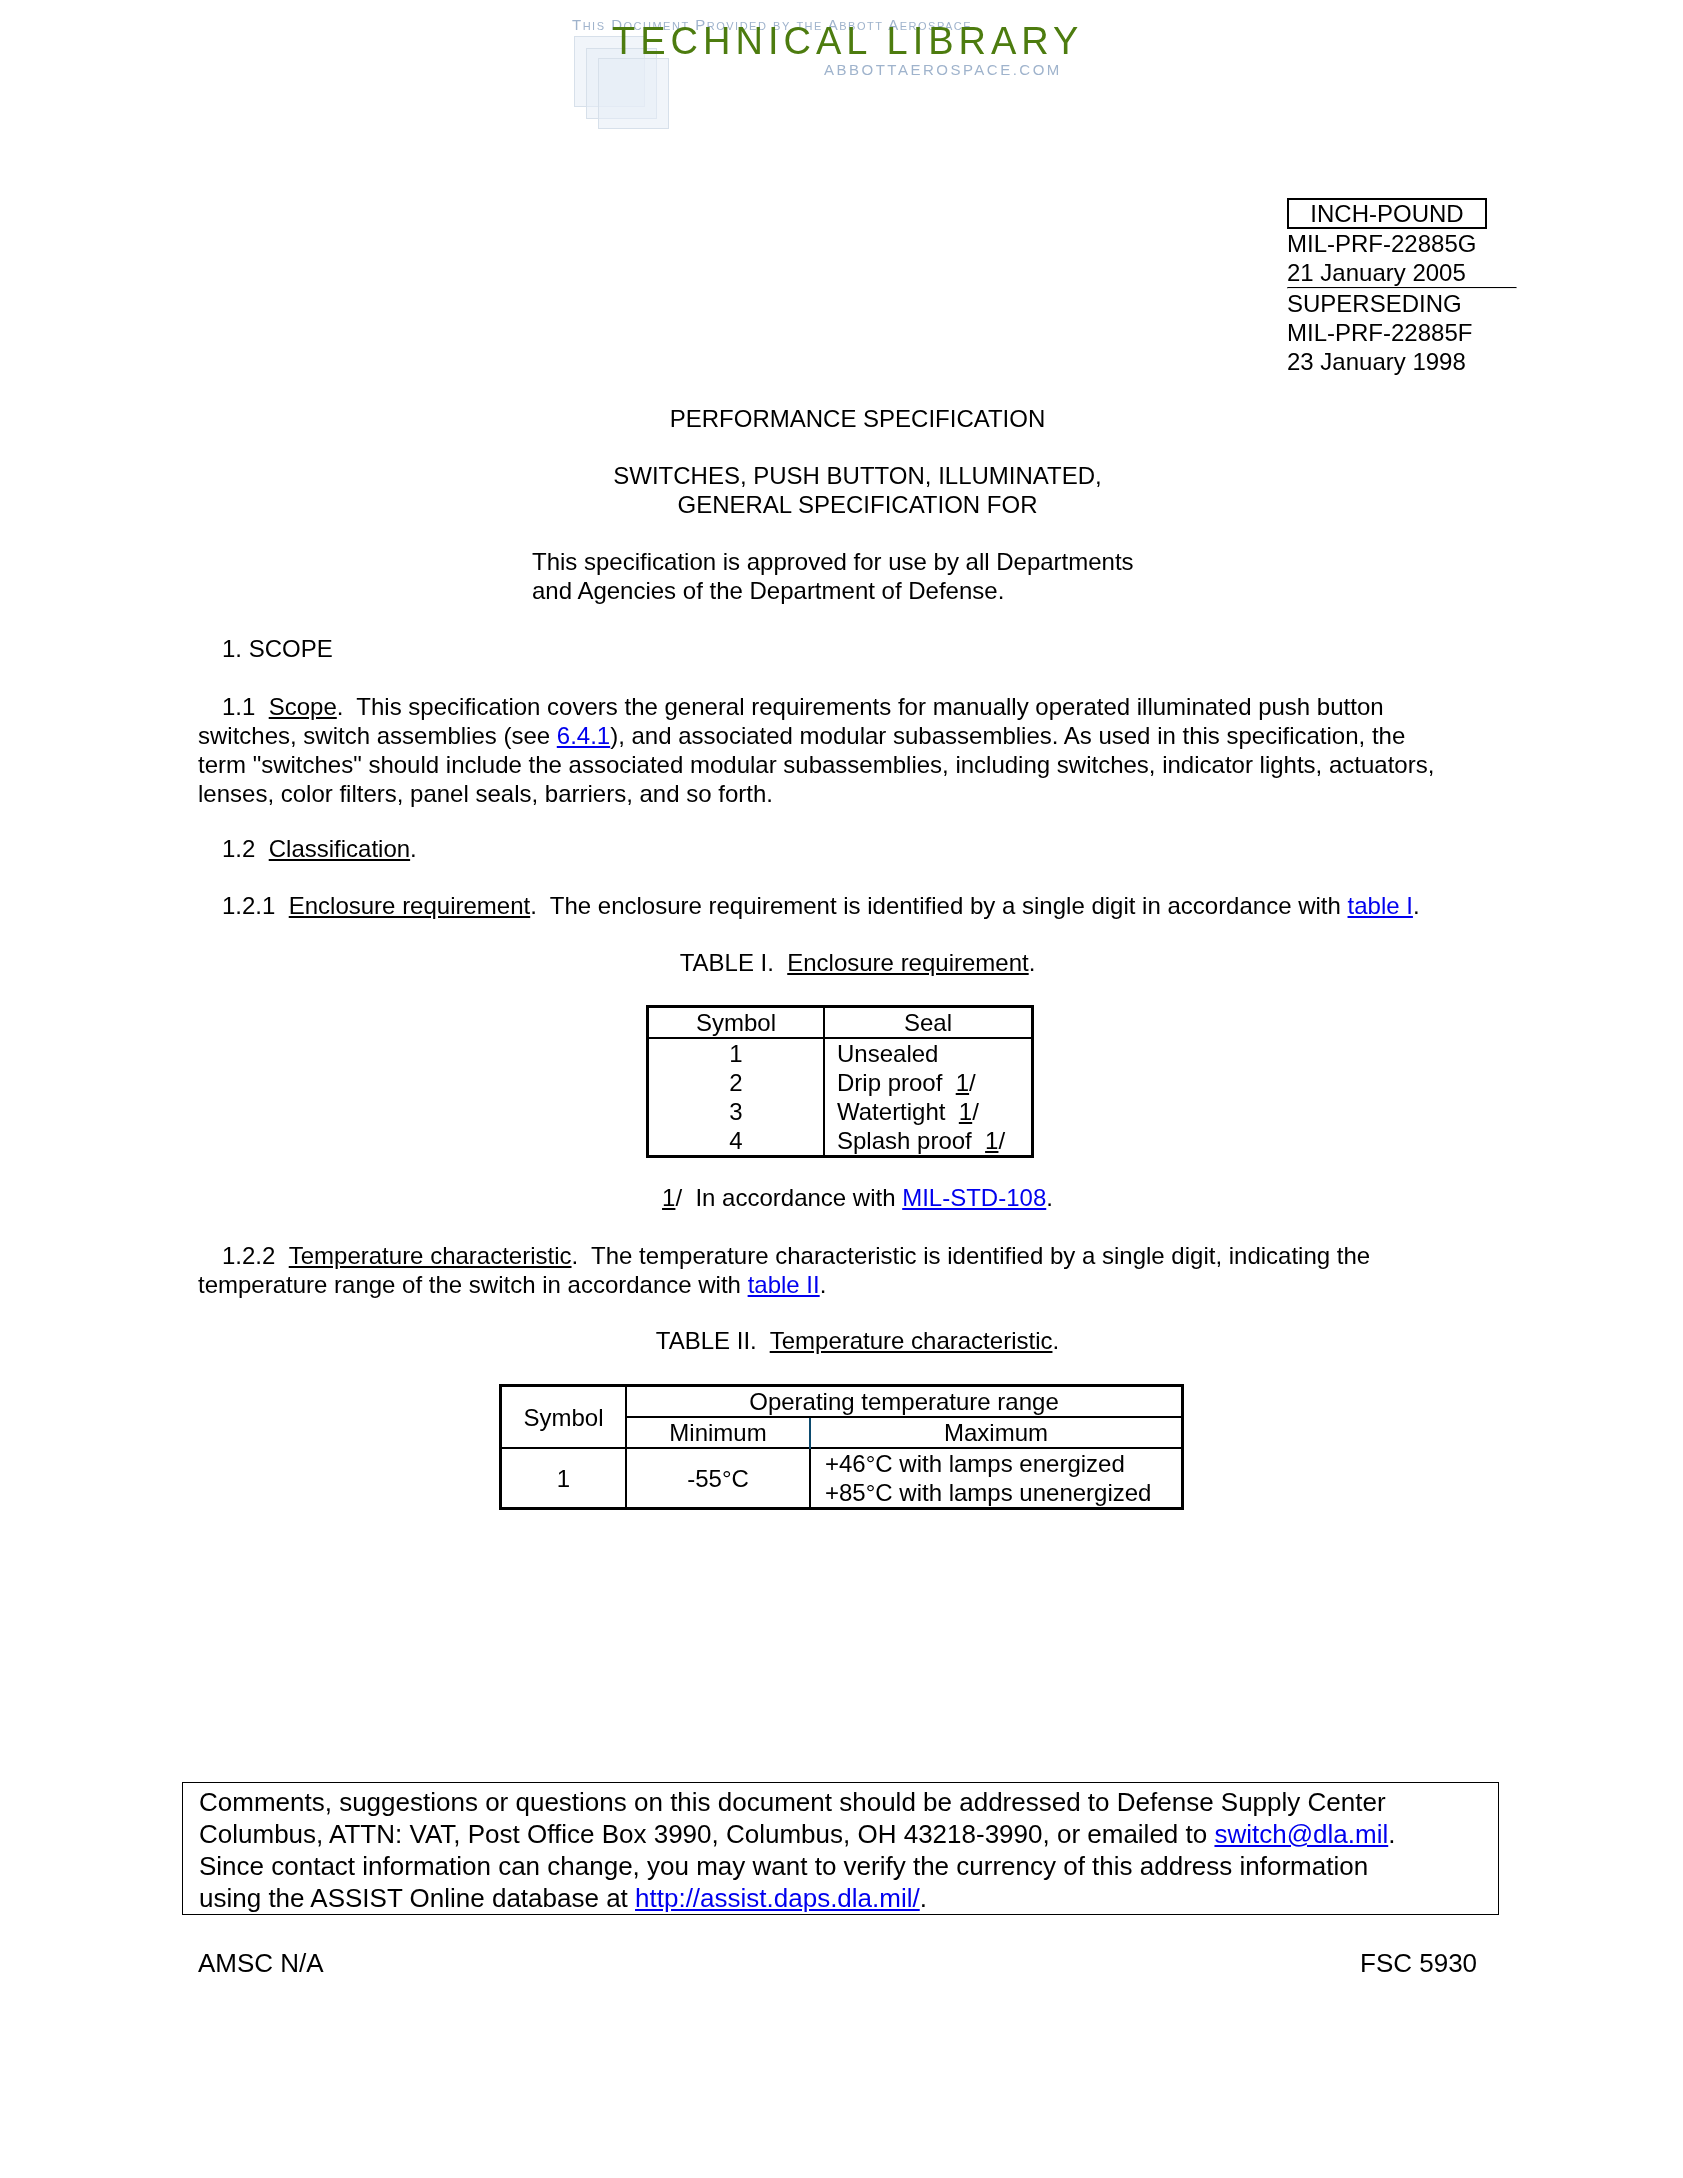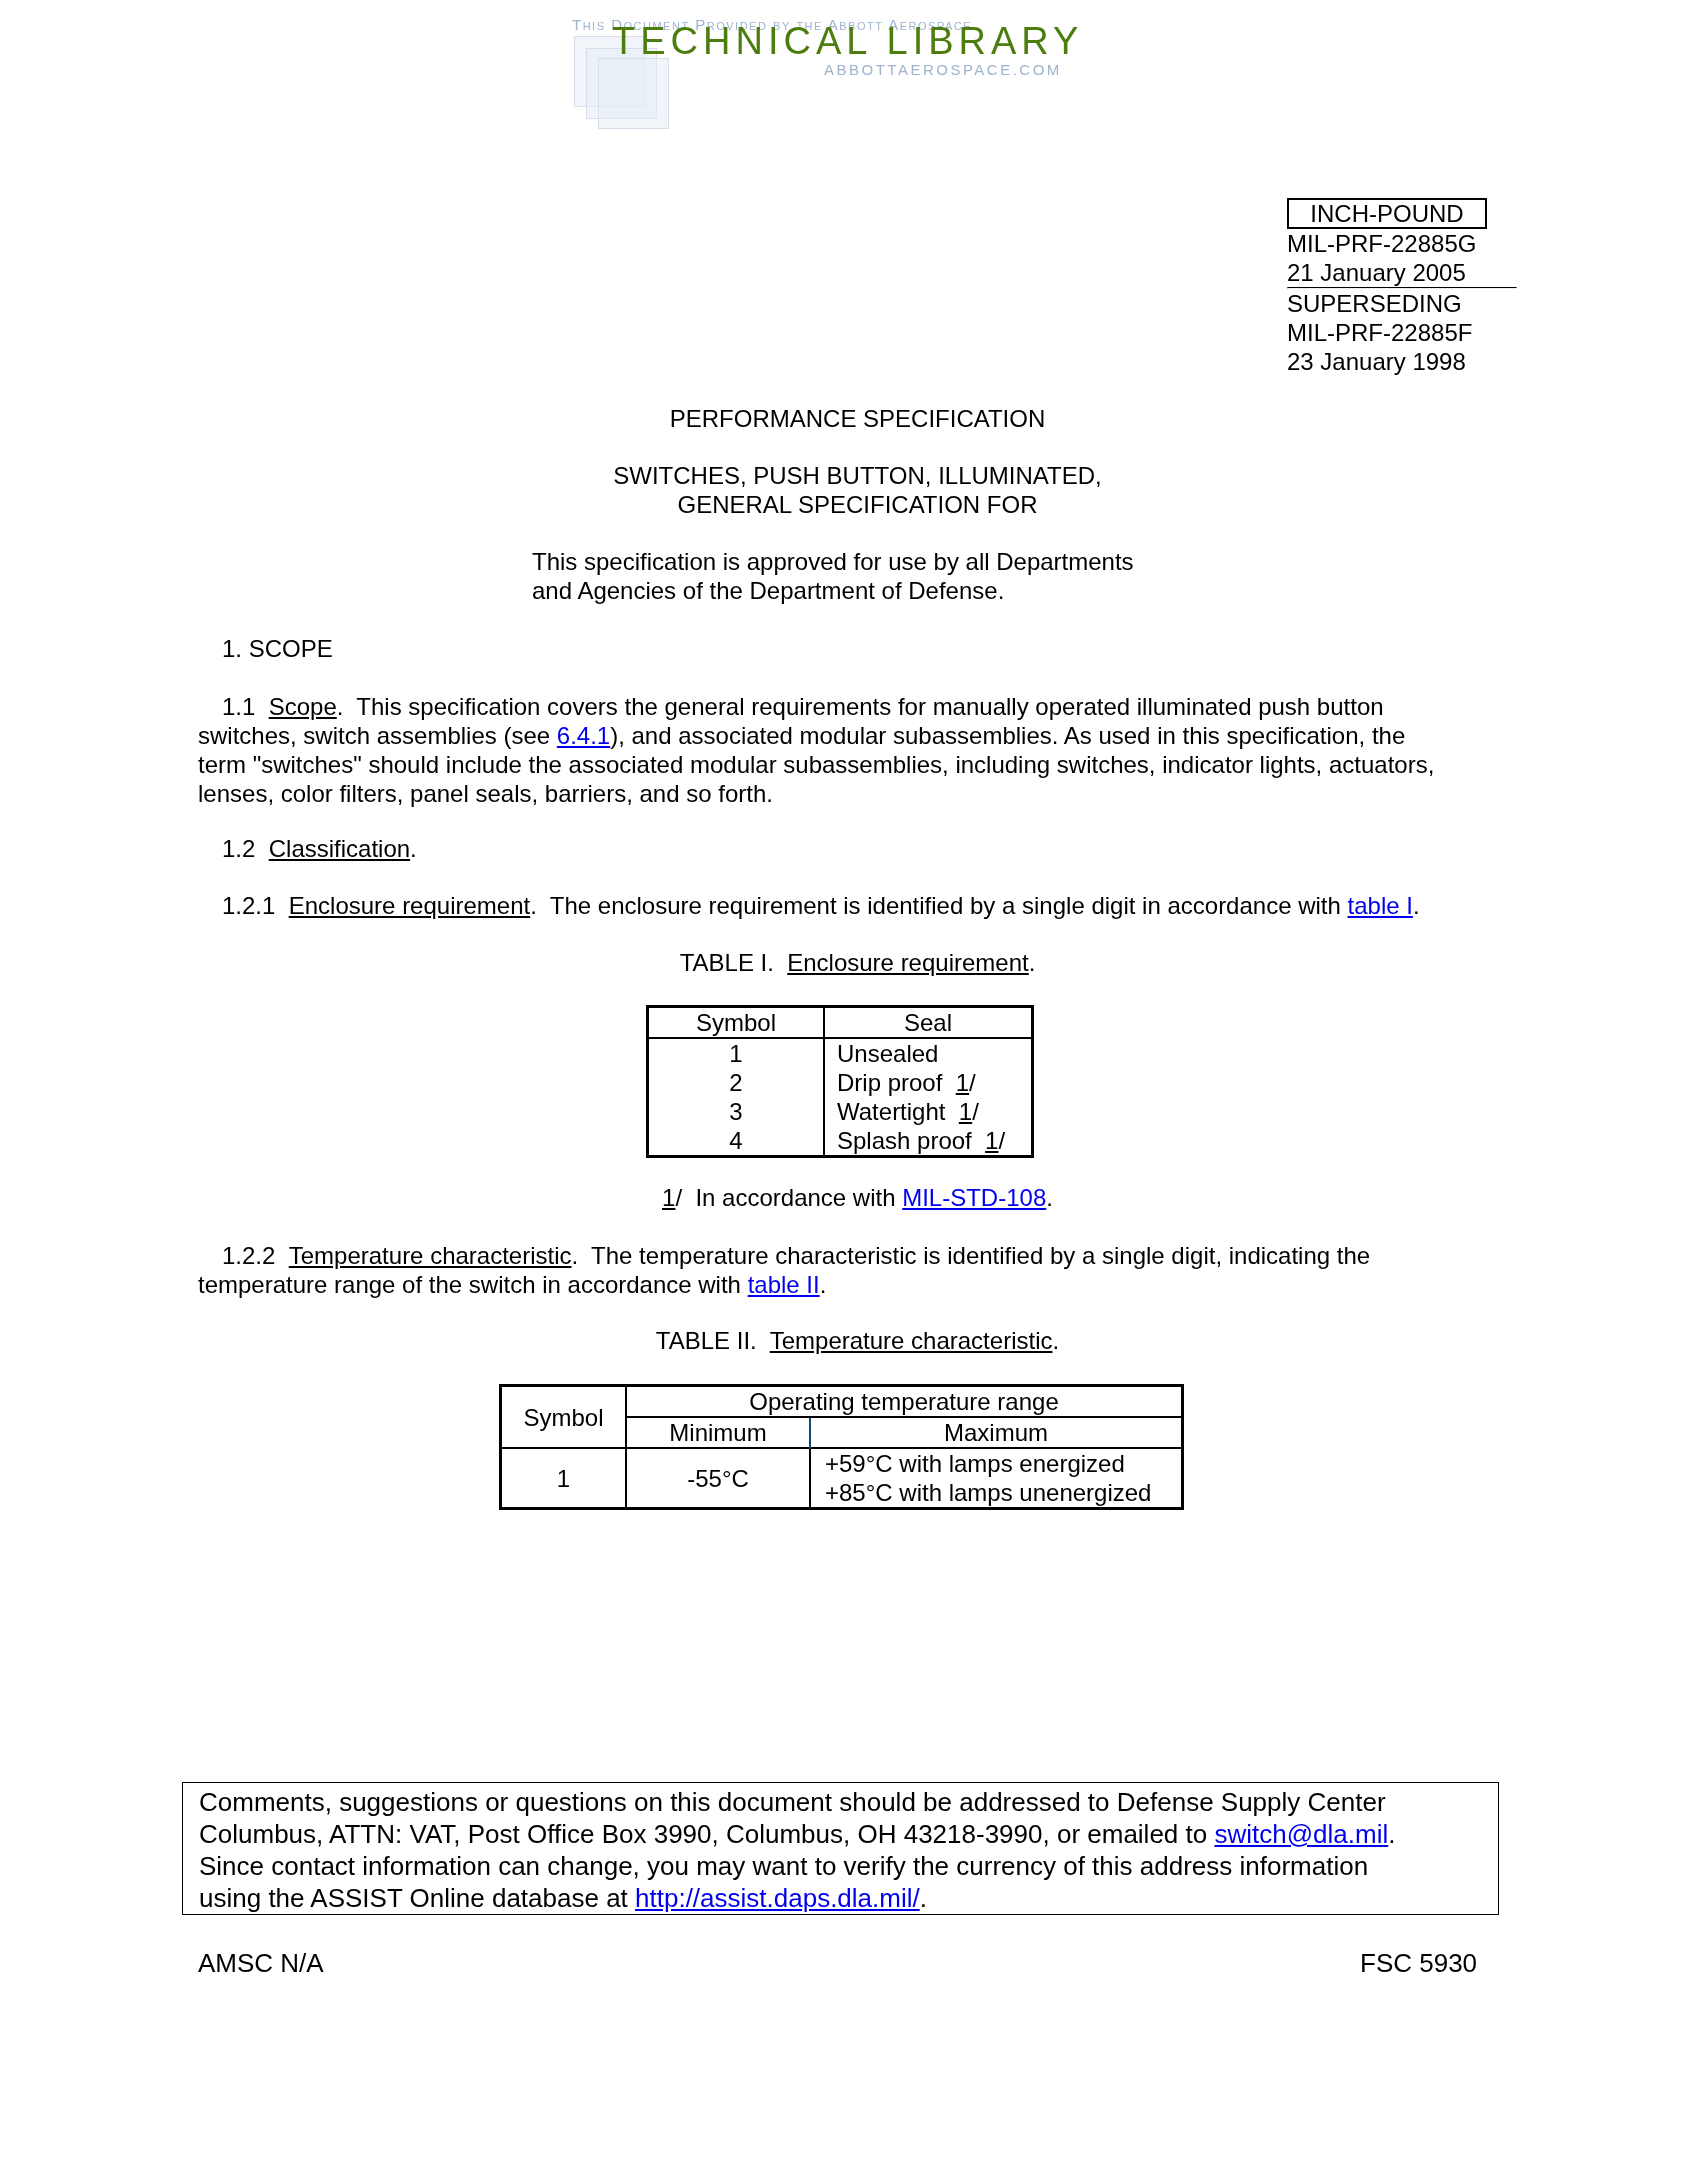--- a/index.html
+++ b/index.html
@@ -132,21 +132,21 @@
     <td colspan="2" style="text-align:center;border-bottom:2px solid #000;">Operating temperature range</td>
   </tr>
   <tr style="border-bottom:2px solid #000;">
     <td style="width:158px;text-align:center;border-right:2px solid #0c4a6e;">Minimum</td>
     <td style="text-align:center;">Maximum</td>
   </tr>
   <tr>
     <td style="text-align:center;border-right:2px solid #000;">1</td>
     <td style="text-align:center;border-right:2px solid #000;">-55°C</td>
     <td style="padding-left:14px;">
-      <div>+59°C with lamps energized</div>
+      <div>+46°C with lamps energized</div>
       <div>+85°C with lamps unenergized</div>
     </td>
   </tr>
 </tbody>
   </table>
 
 <div class="abs" style="left:182px;top:1782px;width:1317px;height:133px;border:1.5px solid #000;padding:16px 0 0 16px;box-sizing:border-box;font-size:26px;line-height:32px;padding-top:3px;">
   <div>Comments, suggestions or questions on this document should be addressed to Defense Supply Center</div>
   <div><span style="white-space:pre;">Columbus, ATTN: VAT, Post Office Box 3990, Columbus, OH 43218-3990, or emailed to </span><a class="lnk">switch@dla.mil</a>.</div>
   <div>Since contact information can change, you may want to verify the currency of this address information</div>

